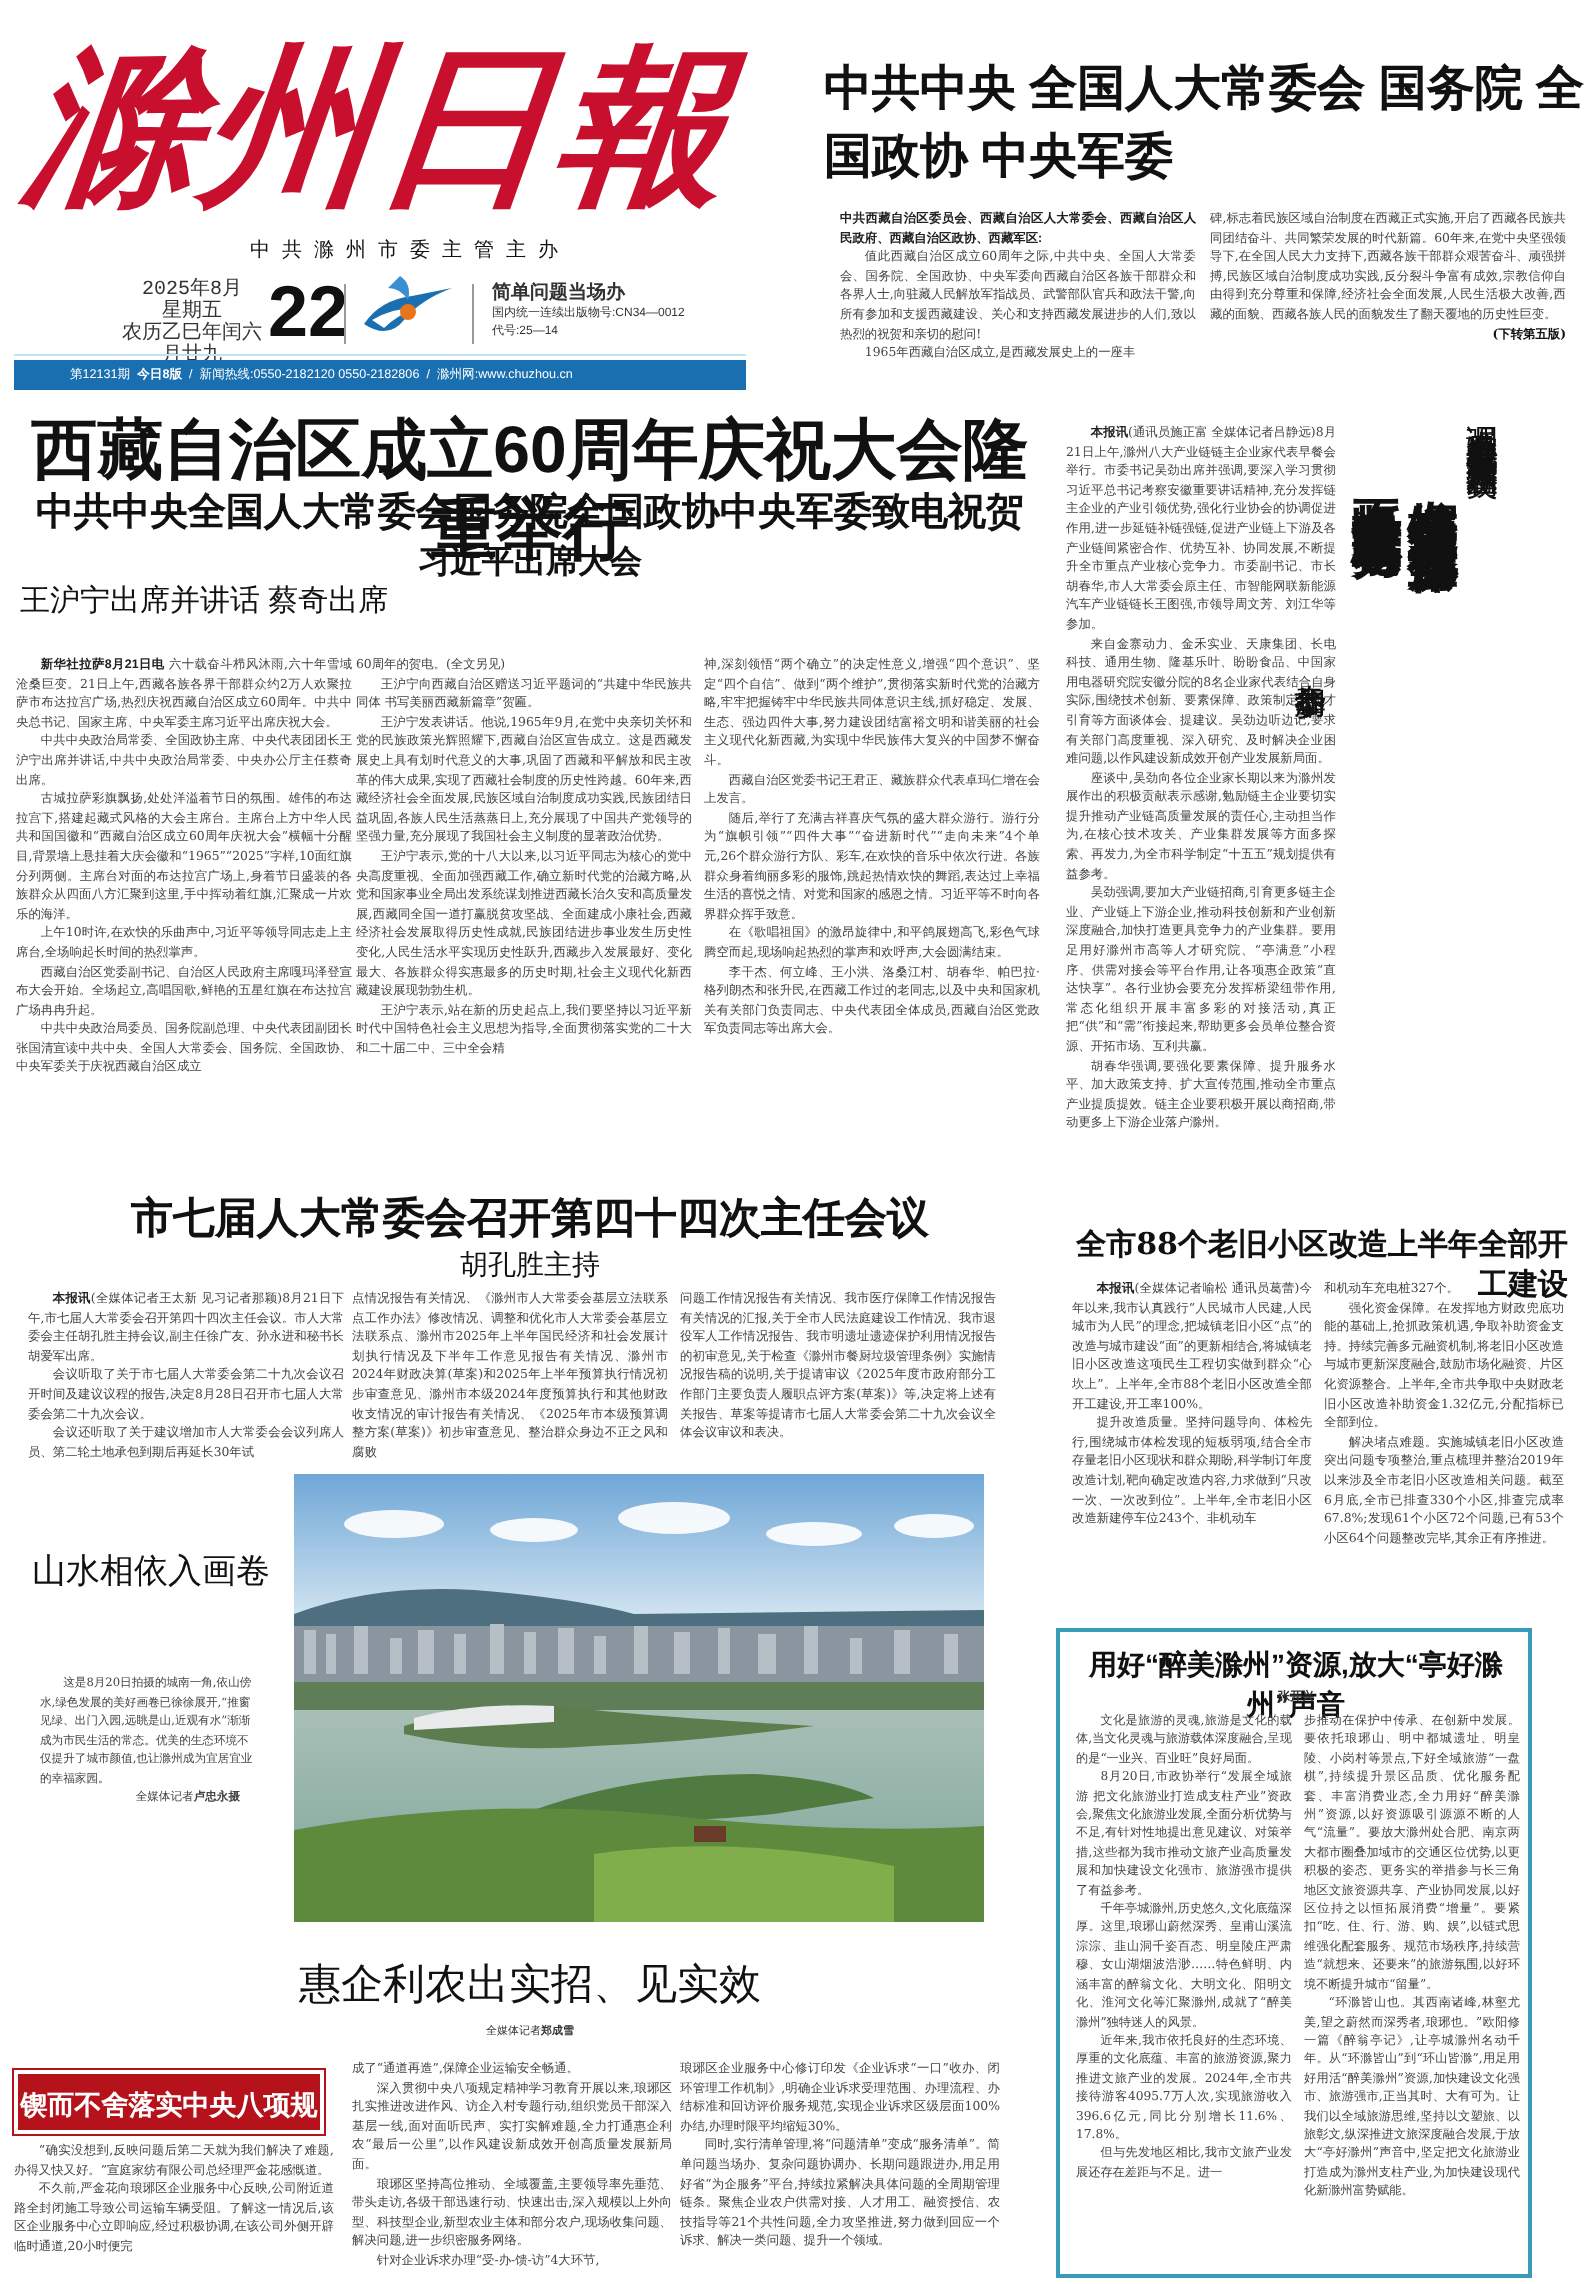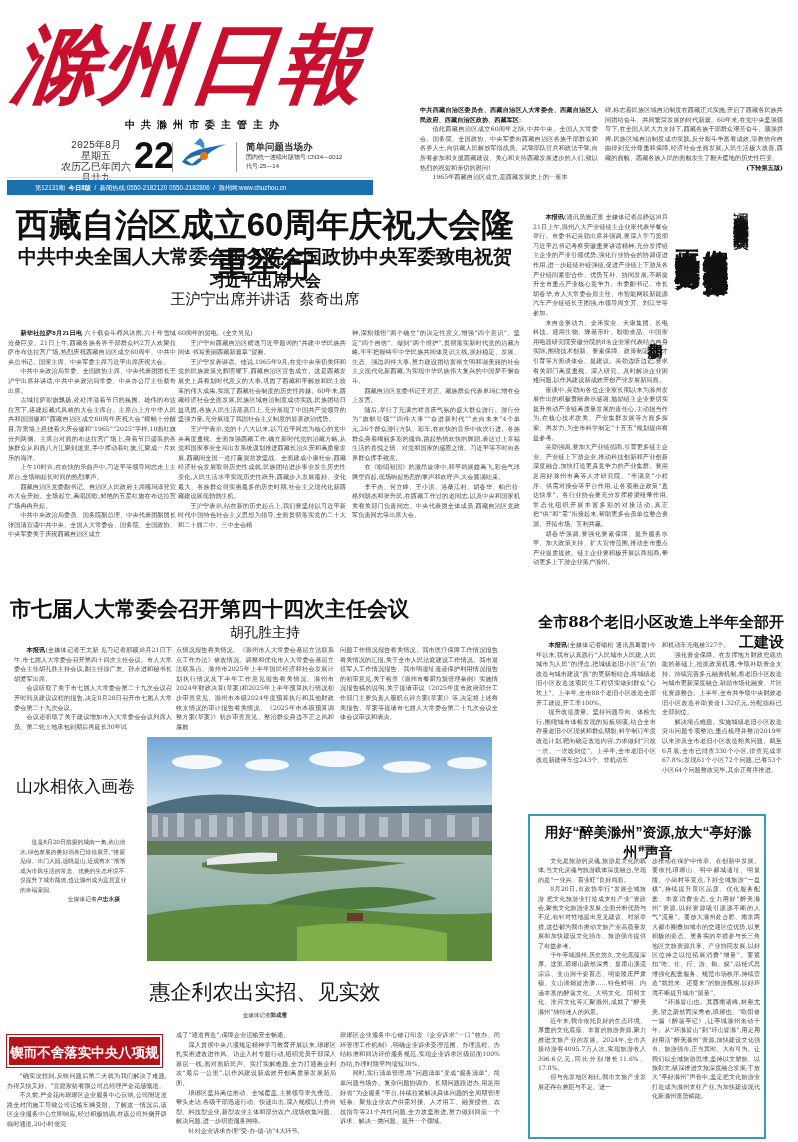--- a/index.html
+++ b/index.html
@@ -1,42 +1,42 @@
 <!DOCTYPE html>
 <html><head>
 <meta charset="utf-8">
 <style>
 *{box-sizing:border-box;margin:0;padding:0}
 html,body{width:798px;height:1142px;background:#fff;overflow:hidden}
 body{position:relative;font-family:"DejaVu Serif",serif;color:#222}
 .abs{position:absolute}
 .masthead-title{left:14px;top:14px;width:360px;height:100px;color:#c8102e;font-family:"DejaVu Serif",serif;font-weight:bold;font-size:86px;letter-spacing:2px;line-height:100px;font-style:italic;transform:skewX(-6deg)}
-.sponsor{left:120px;top:118px;width:170px;font-size:10px;letter-spacing:6px;font-weight:bold;text-align:center;color:#111}
+.sponsor{left:120px;top:118px;width:170px;font-size:10px;letter-spacing:6px;font-weight:normal;text-align:center;color:#111}
 .datebox{left:60px;top:140px;width:72px;font-family:Liberation Mono, monospace;font-size:10px;text-align:center;line-height:11px;color:#333}
 .daynum{left:134px;top:138px;font-family:"Liberation Sans",sans-serif;font-weight:bold;font-size:36px;line-height:36px;color:#111}
 .vsep{width:1px;background:#999}
 .logo{left:180px;top:136px;width:48px;height:36px}
 .pubinfo{left:246px;top:140px;width:140px;font-family:"Liberation Sans",sans-serif;color:#333}
 .pubinfo .p1{font-size:9.5px;font-weight:bold;line-height:13px}
 .pubinfo .p2{font-size:6px;line-height:9px}
 .infobar{left:7px;top:180px;width:366px;height:15px;background:#1a6fb0;color:#fff;font-family:"Liberation Sans",sans-serif;font-size:6.3px;line-height:15px;padding-left:28px;white-space:nowrap}
 .infobar b{font-weight:bold}
 .topheadline{left:412px;top:28px;width:380px;font-family:"Liberation Sans",sans-serif;font-weight:bold;color:#111;font-size:24px;line-height:34px}
 .topheadline .l2{letter-spacing:5px}
 .body-text{font-size:6.2px;line-height:9.6px;color:#444;text-align:justify}
 .body-text p{text-indent:2em}
 .body-text p.noind{text-indent:0}
 .body-text .lead{font-weight:bold;color:#222;font-family:"Liberation Sans",sans-serif}
 .tg-col{top:105px;width:178px}
 .main-head{left:10px;top:205px;width:510px;text-align:center;font-family:Liberation Sans, sans-serif;font-weight:bold;color:#111;font-size:33px;line-height:40px}
 .main-sub1{left:10px;top:245px;width:510px;text-align:center;font-family:"Liberation Sans",sans-serif;font-weight:bold;color:#111;font-size:19px;line-height:24px}
 .main-sub2{left:10px;top:271px;width:510px;text-align:center;font-family:"DejaVu Serif",serif;font-weight:bold;color:#111;font-size:16px;line-height:20px}
-.main-sub3{left:10px;top:291px;width:510px;text-align:center;font-family:Liberation Mono, monospace;color:#111;font-size:15px;line-height:20px}
+.main-sub3{left:10px;top:291px;width:510px;text-align:left;font-family:Liberation Sans, sans-serif;color:#111;font-size:15px;line-height:20px}
 .mcol{top:328px;width:168px}
-.npc-head{left:10px;top:596px;width:510px;text-align:left;font-family:"DejaVu Serif",serif;font-weight:bold;color:#111;font-size:21px;line-height:26px}
+.npc-head{left:10px;top:596px;width:510px;text-align:center;font-family:"DejaVu Serif",serif;font-weight:bold;color:#111;font-size:21px;line-height:26px}
 .npc-sub{left:10px;top:624px;width:510px;text-align:center;font-family:"Liberation Sans",sans-serif;color:#111;font-size:14px;line-height:16px}
 .ncol{top:645px;width:158px}
 .rcol-text{top:212px;width:135px}
 .vert{writing-mode:vertical-rl;font-family:"Liberation Sans",sans-serif;font-weight:bold;color:#111}
 .vhead1{left:730px;top:222px;font-size:16px;font-family:"DejaVu Serif",serif;font-weight:normal;letter-spacing:-1px}
 .vhead2{left:700px;top:230px;font-size:25px;letter-spacing:1px}
 .vhead3{left:672px;top:230px;font-size:25px;letter-spacing:1px}
 .vhead4{left:644px;top:330px;font-size:16px;font-family:"DejaVu Serif",serif;font-weight:normal}
 .old-head{left:534px;top:612px;width:250px;text-align:right;font-family:"DejaVu Serif",serif;font-weight:bold;color:#111;font-size:15px;line-height:20px}
 .ocol{top:640px;width:120px}
@@ -78,20 +78,21 @@
   <div class="p1">简单问题当场办</div>
   <div class="p2">国内统一连续出版物号:CN34—0012</div>
   <div class="p2">代号:25—14</div>
 </div>
 <div class="abs" style="left:7px;top:177px;width:366px;height:1px;background:#bfe4ef"></div>
 <div class="abs infobar">
   <span>第12131期</span>&nbsp;&nbsp;<b>今日8版</b>&nbsp;&nbsp;<span>/</span>&nbsp;&nbsp;<span>新闻热线:0550-2182120  0550-2182806</span>&nbsp;&nbsp;<span>/</span>&nbsp;&nbsp;<span>滁州网:www.chuzhou.cn</span>
 </div>
 
 <div class="abs topheadline">
+  <div>中共中央 全国人大常委会 国务院 全国政协 中央军委</div>
 </div>
 <div class="abs body-text tg-col" style="left:420px">
   <p class="noind"><span class="lead">中共西藏自治区委员会、西藏自治区人大常委会、西藏自治区人民政府、西藏自治区政协、西藏军区:</span></p>
   <p>值此西藏自治区成立60周年之际,中共中央、全国人大常委会、国务院、全国政协、中央军委向西藏自治区各族干部群众和各界人士,向驻藏人民解放军指战员、武警部队官兵和政法干警,向所有参加和支援西藏建设、关心和支持西藏发展进步的人们,致以热烈的祝贺和亲切的慰问!</p>
   <p>1965年西藏自治区成立,是西藏发展史上的一座丰</p>
 </div>
 <div class="abs body-text tg-col" style="left:605px">
   <p class="noind">碑,标志着民族区域自治制度在西藏正式实施,开启了西藏各民族共同团结奋斗、共同繁荣发展的时代新篇。60年来,在党中央坚强领导下,在全国人民大力支持下,西藏各族干部群众艰苦奋斗、顽强拼搏,民族区域自治制度成功实践,反分裂斗争富有成效,宗教信仰自由得到充分尊重和保障,经济社会全面发展,人民生活极大改善,西藏的面貌、西藏各族人民的面貌发生了翻天覆地的历史性巨变。</p>
   <p class="noind" style="text-align:right;font-weight:bold;color:#111">(下转第五版)</p>
 </div>

